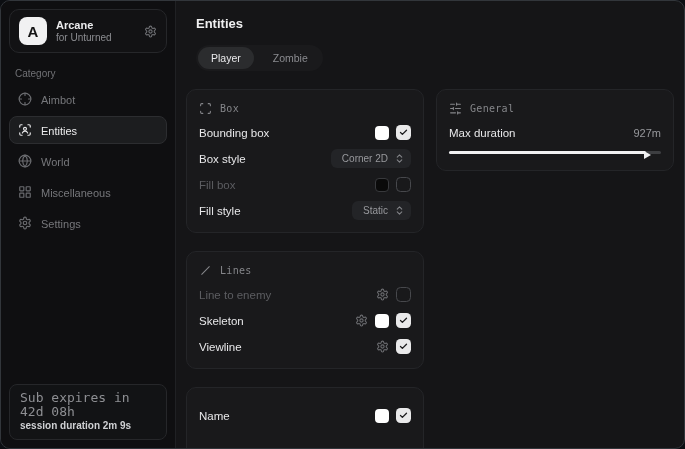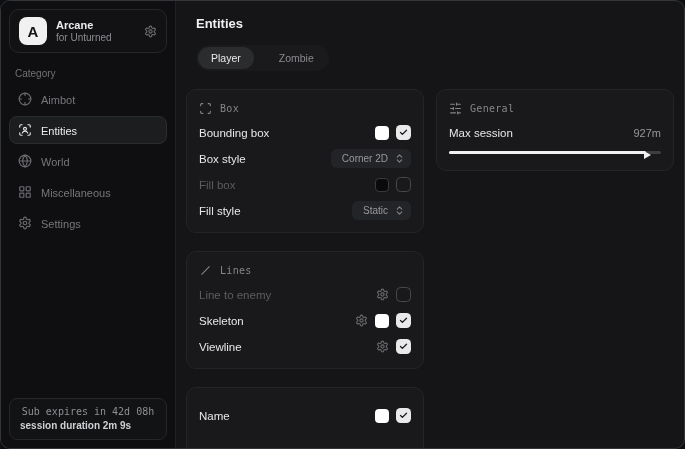--- a/index.html
+++ b/index.html
@@ -30,27 +30,27 @@
     margin:3px 8px; padding:6px 8px; border:1px solid transparent; border-radius:8px;
     display:flex; align-items:flex-end; gap:9px; font-size:11px; color:#76777b; cursor:pointer;
   }
   .nav-item .icon { color:#6a6b6f; }
   .nav-item.active { background:#1c1d1f; border-color:#2c2d30; color:#ededee; }
   .nav-item.active .icon { color:#e8e8ea; }
   .sidebar-footer {
     position:absolute; left:8px; right:8px; bottom:8px; background:#121315;
     border:1px solid #26272a; border-radius:8px; padding:6px 10px 7px;
   }
-  .foot-line1 { font-family:"DejaVu Sans Mono", monospace; font-size:10px; color:#8e8f93; line-height:14px;text-align:center; }
+  .foot-line1 { font-family:"DejaVu Sans Mono", monospace; font-size:13px; color:#8e8f93; line-height:14px; }
   .foot-line2 { font-size:10px; color:#cfd0d3; font-weight:bold; line-height:13px; }
 
   
   .main { flex:1; padding:15px 12px 0 10px; }
   .page-title { font-size:13px; font-weight:bold; color:#f0f0f1; margin-left:10px; }
-  .tabs { display:inline-flex; gap:12px; margin:14px 0 0 10px; background:#1a1a1c; border-radius:15px; padding:2px; }
+  .tabs { display:inline-flex; gap:6px; margin:14px 0 0 10px; background:#1a1a1c; border-radius:15px; padding:2px; }
   .tab {
     border:none; background:transparent; color:#8a8b8f; font-size:10.5px;
     padding:5px 13px; border-radius:13px; cursor:pointer; font-family:inherit;
   }
   .tab.active { background:#2b2c2e; color:#eaeaec; }
   .columns { display:flex; gap:12px; margin-top:18px; align-items:flex-start; }
   .col { width:238px; flex:0 0 238px; display:flex; flex-direction:column; gap:18px; }
 
   .card { background:#19191b; border:1px solid #242528; border-radius:10px; padding:10px 12px 13px; width:100%; }
   .card-header { display:flex; align-items:center; gap:8px; color:#85868a; margin:2px 0 3px; }
@@ -345,21 +345,21 @@
                   <path d="M12 20H3"></path>
                   <path d="M14 2v4"></path>
                   <path d="M8 10v4"></path>
                   <path d="M16 18v4"></path>
                 </svg>
             </span>
             <span class="card-title">General</span>
           </div>
 
           <div class="row">
-            <span class="row-label">Max session</span>
+            <span class="row-label">Max duration</span>
             <span class="slider-value">927m</span>
           </div>
 
           <div class="slider">
             <div class="slider-track"></div>
             <div class="slider-fill" style="width:92.7%">
               <div class="slider-thumb"></div>
             </div>
           </div>
         </section>

